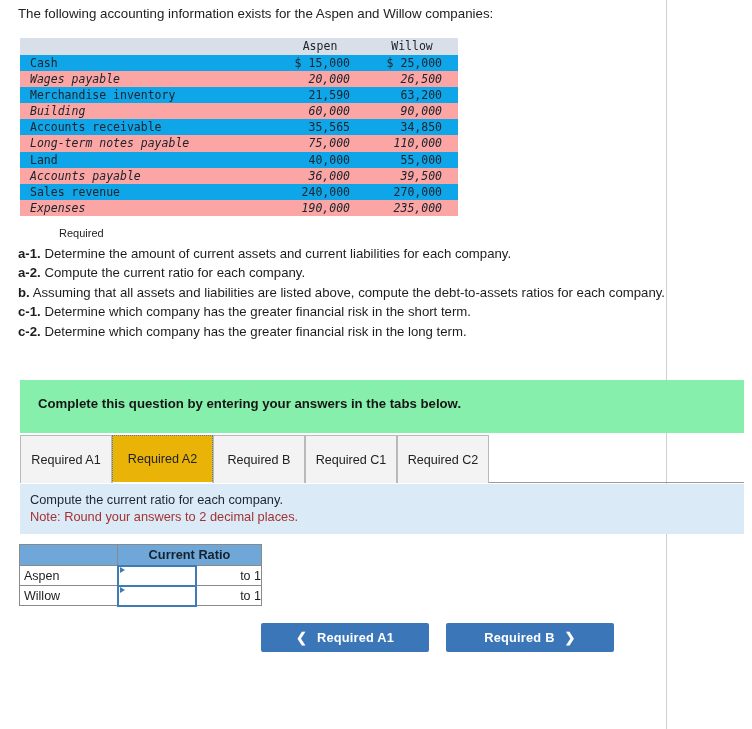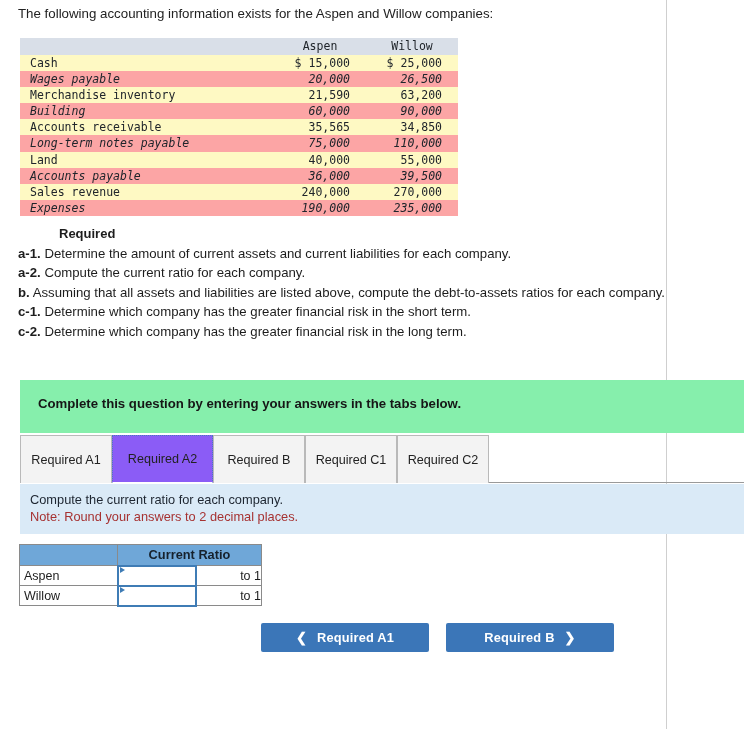--- a/index.html
+++ b/index.html
@@ -54,21 +54,21 @@
     line-height: 16.1px;
     font-weight: normal;
   }
   .data-table thead th {
     background: #d9dfe8;
     text-align: center;
     height: 17px;
     line-height: 17px;
   }
   .data-table thead th.blank-head { background: #d9dfe8; }
-  .data-table tbody tr.odd td { background: #fef9c3; }
+  .data-table tbody tr.odd td { background: #0ea5e9; }
   .data-table tbody tr.even td { background: #fca5a5; font-style: italic; }
   .data-table td.lbl {
     text-align: left;
     padding-left: 10px;
     white-space: nowrap;
   }
   .data-table td.num {
     text-align: right;
     padding-right: 16px;
     white-space: nowrap;
@@ -80,22 +80,22 @@
   .required-block {
     position: absolute;
     left: 18px;
     top: 224px;
     width: 712px;
     font-size: 13.2px;
     line-height: 19.5px;
     color: #1d1d1d;
   }
   .required-block .hdr {
-    font-weight: bold;
-    font-size: 13px;
+    font-weight: normal;
+    font-size: 11px;
     display: block;
     padding-left: 41px;
   }
   .required-block p {
     margin: 0;
   }
   .required-block b { font-weight: bold; }
 
   
   .grey-banner {
@@ -137,21 +137,21 @@
     border-top: 1px solid #b9b9b9;
     font-size: 12.6px;
     color: #222;
     display: flex;
     align-items: center;
     justify-content: center;
     cursor: pointer;
     user-select: none;
   }
   .tab.active {
-    background: #8b5cf6;
+    background: #eab308;
     border: 1px dotted #4a7ebb;
     border-bottom: 1px solid #ffffff;
     z-index: 3;
   }
 
   
   .blue-panel {
     position: absolute;
     left: 20px;
     top: 484px;

